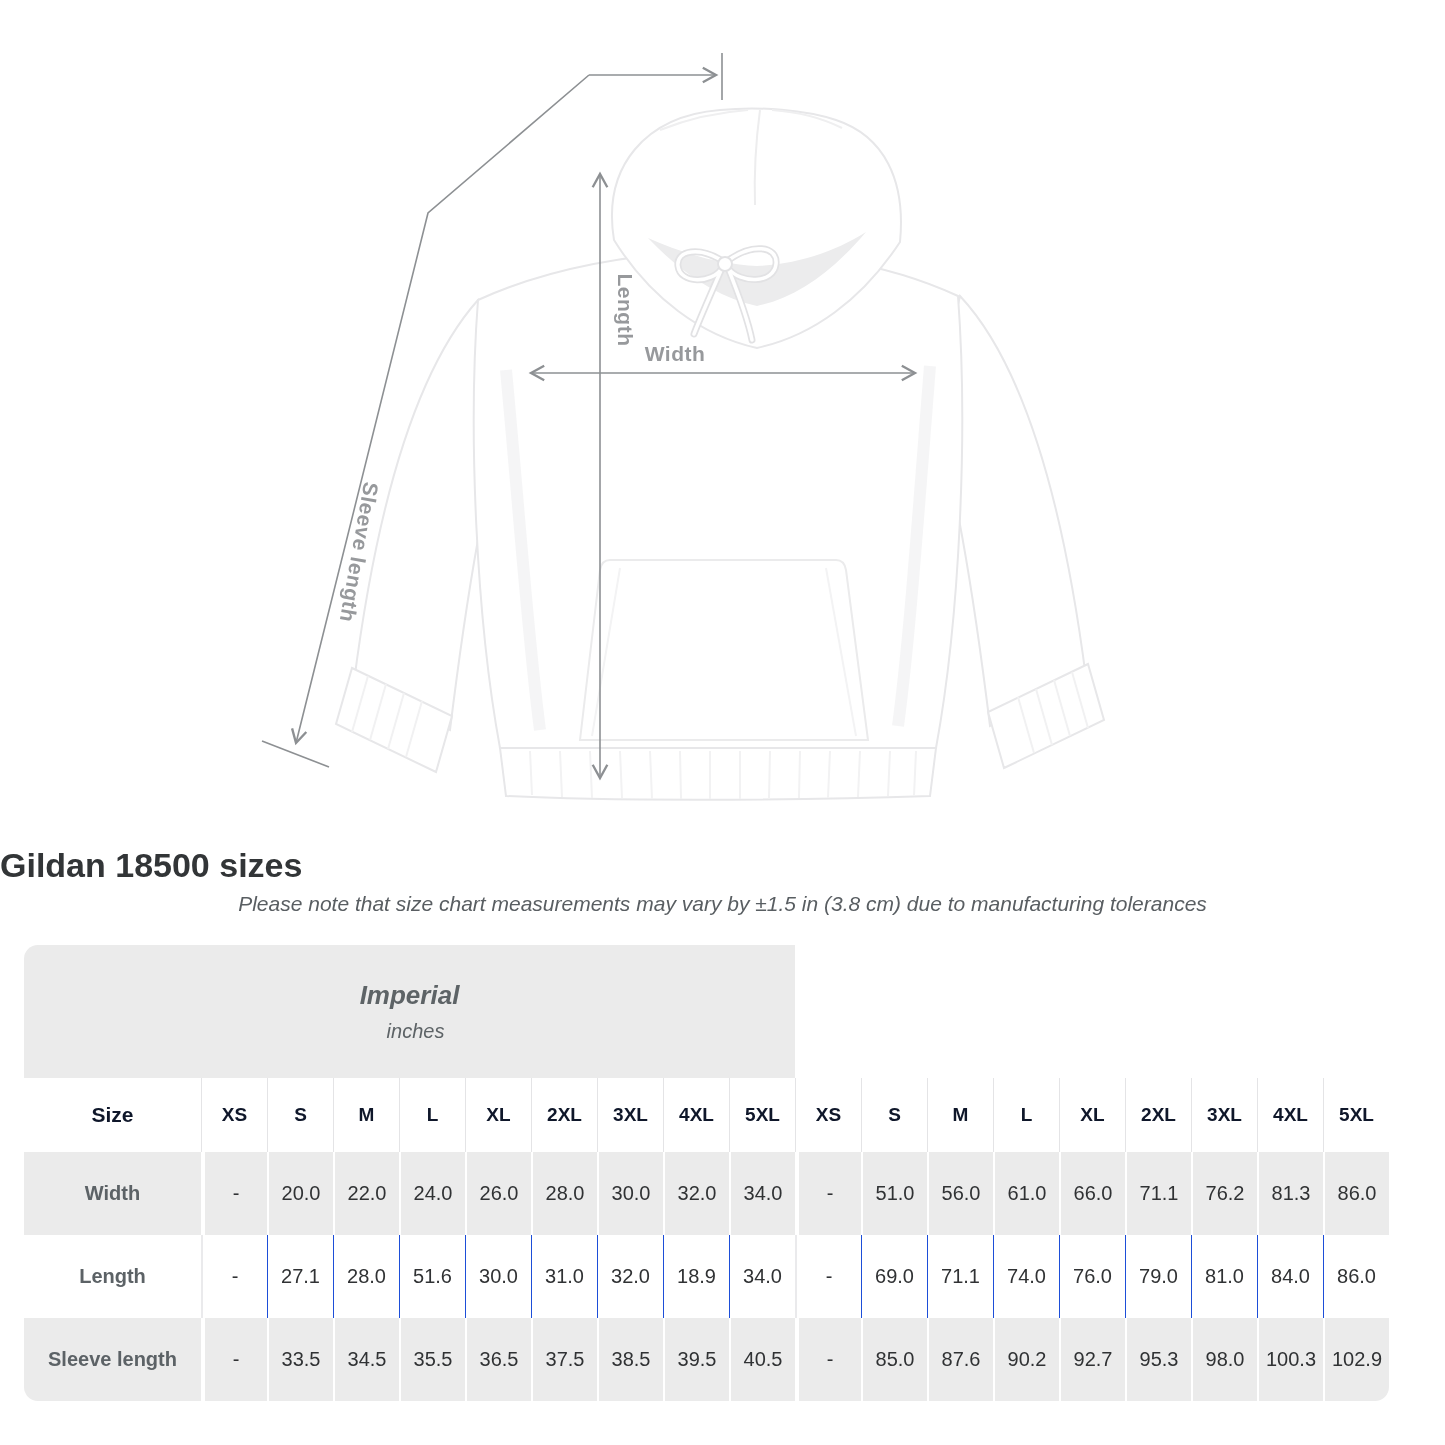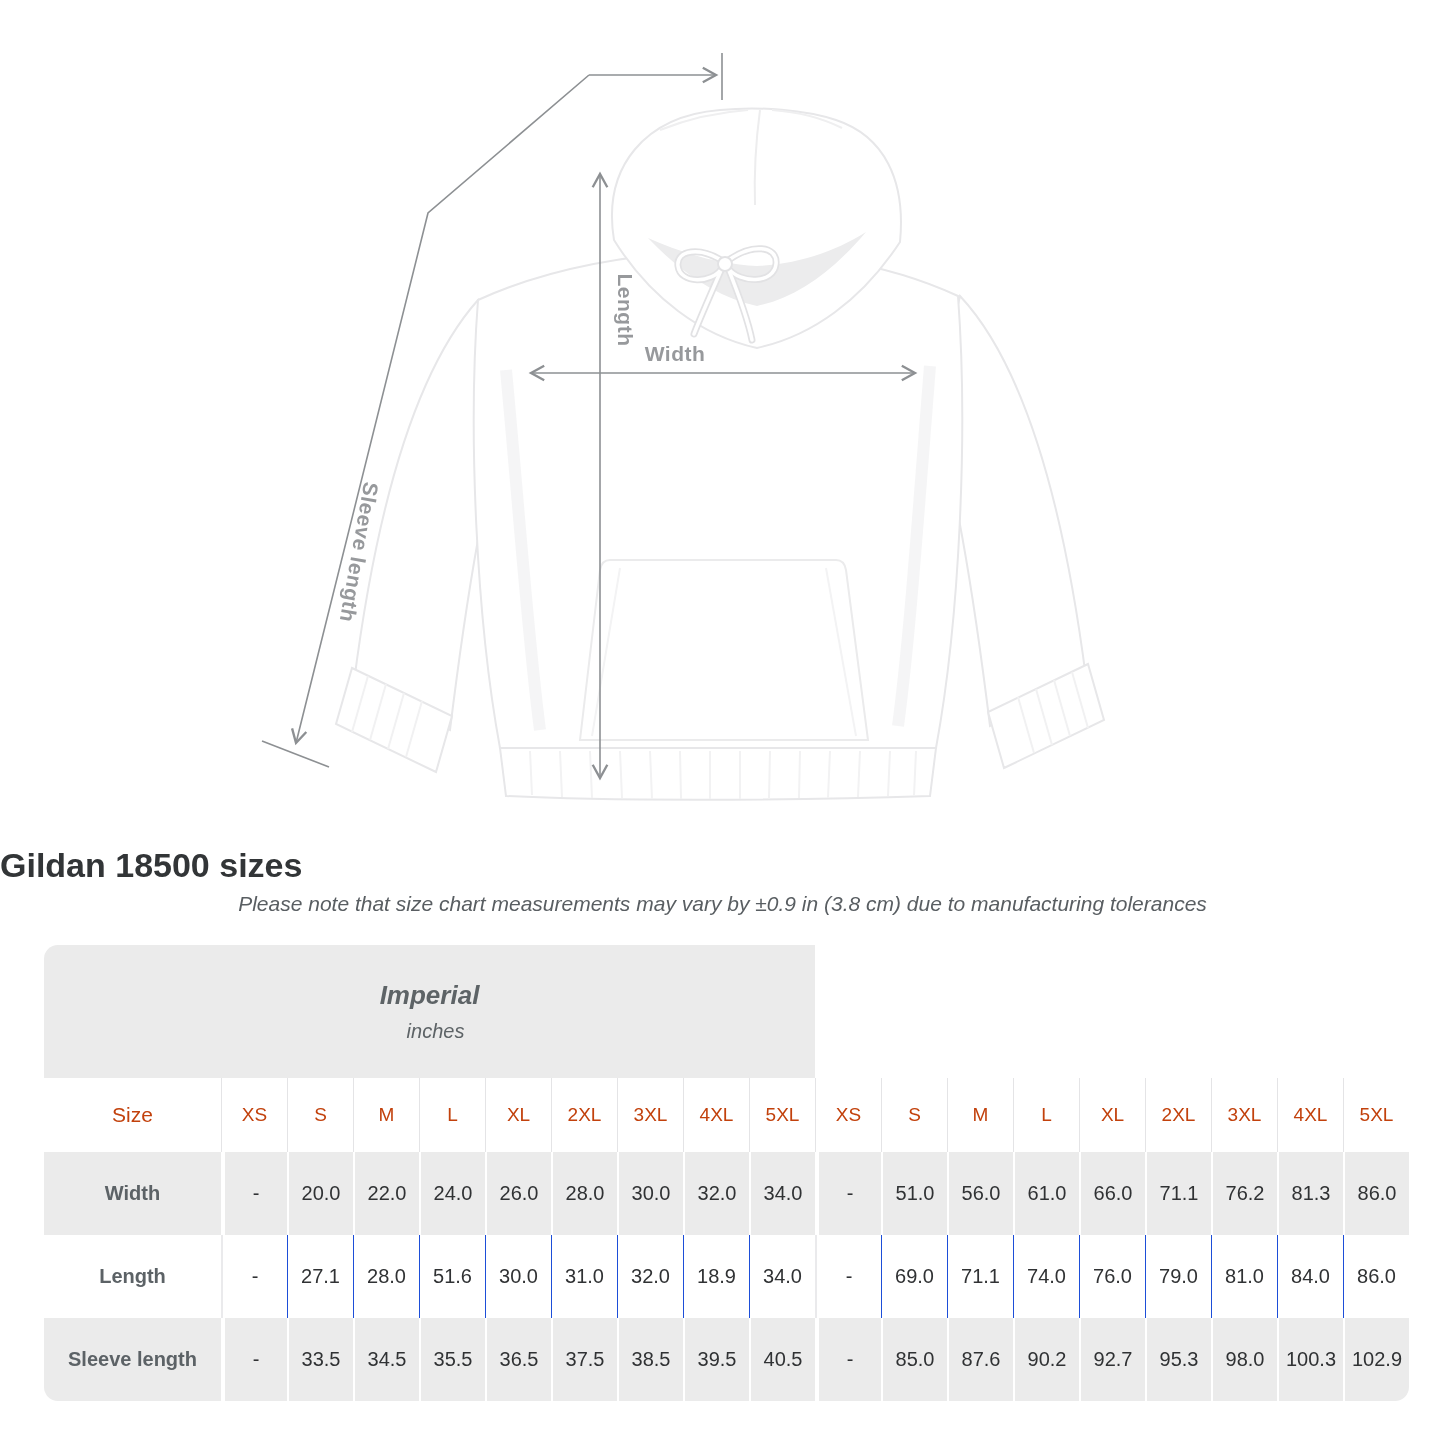--- a/index.html
+++ b/index.html
@@ -11,37 +11,37 @@
   .measure-label{font-weight:bold;font-size:21px;fill:#97999c;letter-spacing:.5px;}
   .page-title{
     position:absolute;top:846px;left:0;width:1445px;text-align:left;
     font-size:34px;font-weight:bold;color:#323537;
   }
   .page-subtitle{
     position:absolute;top:892px;left:0;width:1445px;text-align:center;
     font-size:21px;font-style:italic;color:#595e62;
   }
   .size-table{
-    position:absolute;left:44px;top:945px;width:1365px;
+    position:absolute;left:24px;top:945px;width:1365px;
     border-radius:14px;overflow:hidden;background:#ffffff;
   }
   .group-row{display:flex;height:133px;}
   .group-cell{
     background:#ebebeb;display:flex;flex-direction:column;
     align-items:center;justify-content:center;color:#5d6366;
   }
   .group-cell.left{width:771px;}
   .group-sep{width:3px;background:#ffffff;}
   .group-cell.right{flex:1;}
   .group-name{font-size:26px;font-weight:bold;font-style:italic;}
   .group-unit{font-size:20px;font-style:italic;margin-top:9px;margin-left:12px;}
   .header-row{display:grid;grid-template-columns:177px repeat(18,66px);height:74px;background:#ffffff;}
   .header-cell{
     display:flex;align-items:center;justify-content:center;
-    font-weight:normal;font-size:19px;color:#c2410c;
+    font-weight:bold;font-size:19px;color:#0f172a;
     border-left:1px solid #e4e4e6;box-sizing:border-box;
   }
   .header-cell:first-child{border-left:none;font-size:21px;}
   .data-row{display:grid;grid-template-columns:177px repeat(18,66px);height:83px;}
   .data-row .cell{
     display:flex;align-items:center;justify-content:center;
     font-size:20px;box-sizing:border-box;
   }
   .data-row .cell:first-child{border-left:none;}
   .row-label{font-weight:bold;color:#5c6266;}
@@ -150,21 +150,21 @@
     <path d="M600,174 L600,778" marker-start="url(#arr)" marker-end="url(#arr)"></path>
     <path d="M531,373 L915,373" marker-start="url(#arr)" marker-end="url(#arr)"></path>
   </g>
 
   <text class="measure-label" x="618" y="310" text-anchor="middle" transform="rotate(90 618 310)">Length</text>
   <text class="measure-label" x="675" y="361" text-anchor="middle">Width</text>
   <text class="measure-label" x="352" y="551" text-anchor="middle" transform="rotate(100 352 551)">Sleeve length</text>
 </svg>
 
 <div class="page-title">Gildan 18500 sizes</div>
-<div class="page-subtitle">Please note that size chart measurements may vary by ±0.9 in (3.8 cm) due to manufacturing tolerances</div>
+<div class="page-subtitle">Please note that size chart measurements may vary by ±1.5 in (3.8 cm) due to manufacturing tolerances</div>
 
 <div class="size-table">
 
   <div class="group-row">
     <div class="group-cell left">
       <div class="group-name">Imperial</div>
       <div class="group-unit">inches</div>
     </div>
     <div class="group-sep"></div>
   </div>

